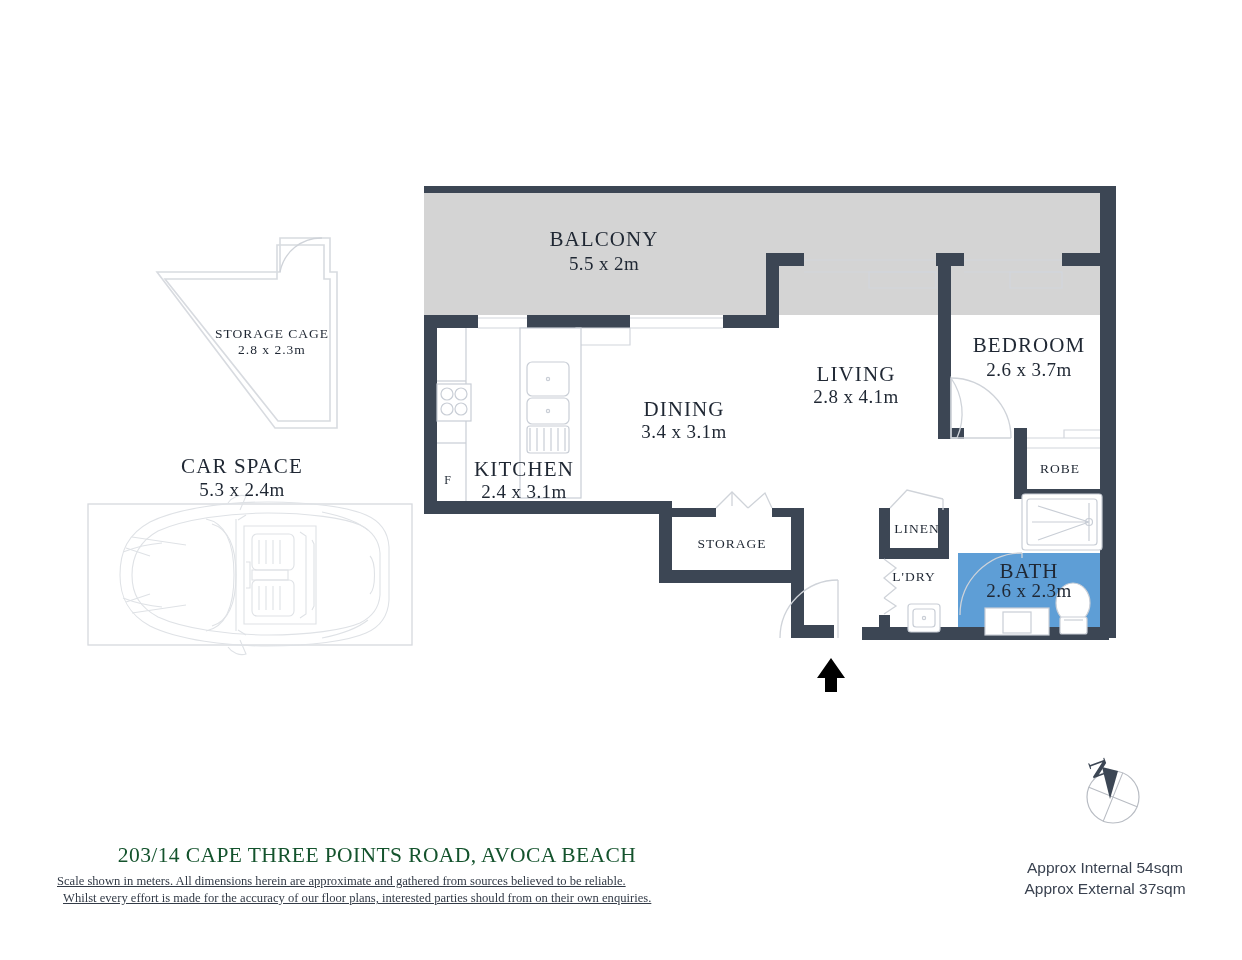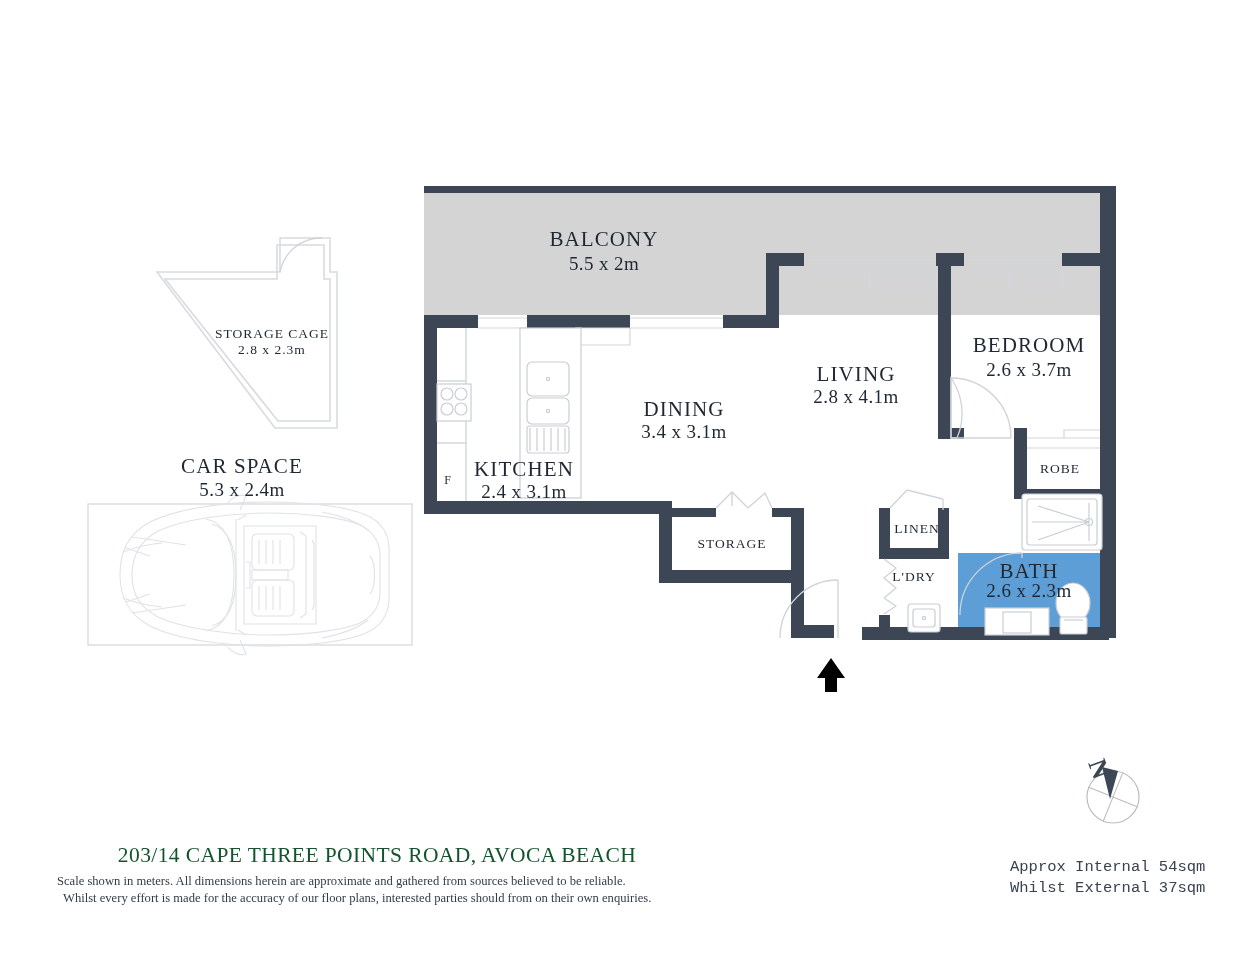--- a/index.html
+++ b/index.html
@@ -39,26 +39,26 @@
 
   #title-block{position:absolute;left:57px;top:843px;width:640px;}
   .title-main{
     font-family:Liberation Serif, serif;
     font-size:21.5px;letter-spacing:0.4px;color:#14532d;white-space:nowrap;text-align:center;
   }
   .disclaimer{
     font-family:"Liberation Serif","DejaVu Serif",serif;
     font-size:12.6px;line-height:17px;color:#333b47;margin-top:5px;
   }
-  .disclaimer div{white-space:nowrap;}
+  .disclaimer div{white-space:nowrap;text-decoration:underline;}
   .disclaimer div:nth-child(2){padding-left:6px;}
 
   #area-block{position:absolute;left:1010px;top:857px;width:190px;text-align:center;}
   .area-line{
-    font-family:Liberation Mono, monospace;
+    font-family:Liberation Sans, sans-serif;
     font-size:15.5px;line-height:21px;color:#3a4250;white-space:nowrap;
   }
 </style>
 </head>
 <body>
 
 <div id="plan-root">
 
 <svg id="plan-svg" viewBox="0 0 1242 960">
 
@@ -311,16 +311,16 @@
 <div id="title-block">
   <div class="title-main">203/14 CAPE THREE POINTS ROAD, AVOCA BEACH</div>
   <div class="disclaimer">
     <div>Scale shown in meters. All dimensions herein are approximate and gathered from sources believed to be  reliable.</div>
     <div>Whilst every effort is made for the accuracy of our floor plans, interested parties should from on their own enquiries.</div>
   </div>
 </div>
 
 <div id="area-block">
   <div class="area-line">Approx Internal 54sqm</div>
-  <div class="area-line">Whilst External 37sqm</div>
+  <div class="area-line">Approx External 37sqm</div>
 </div>
 
 </div>
 
 </body></html>

